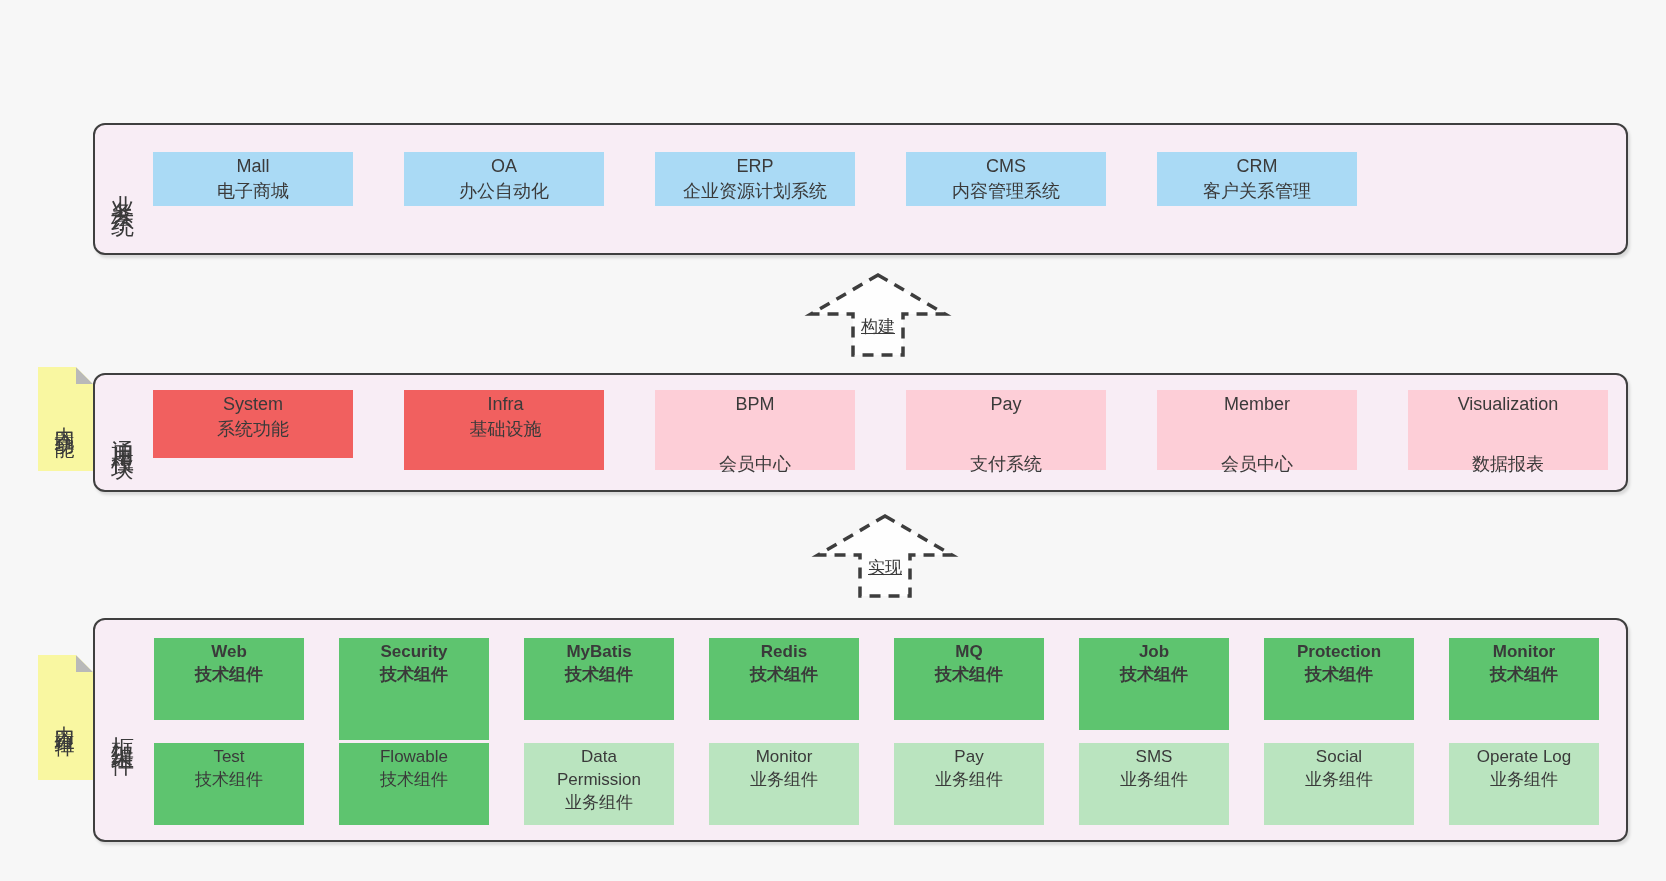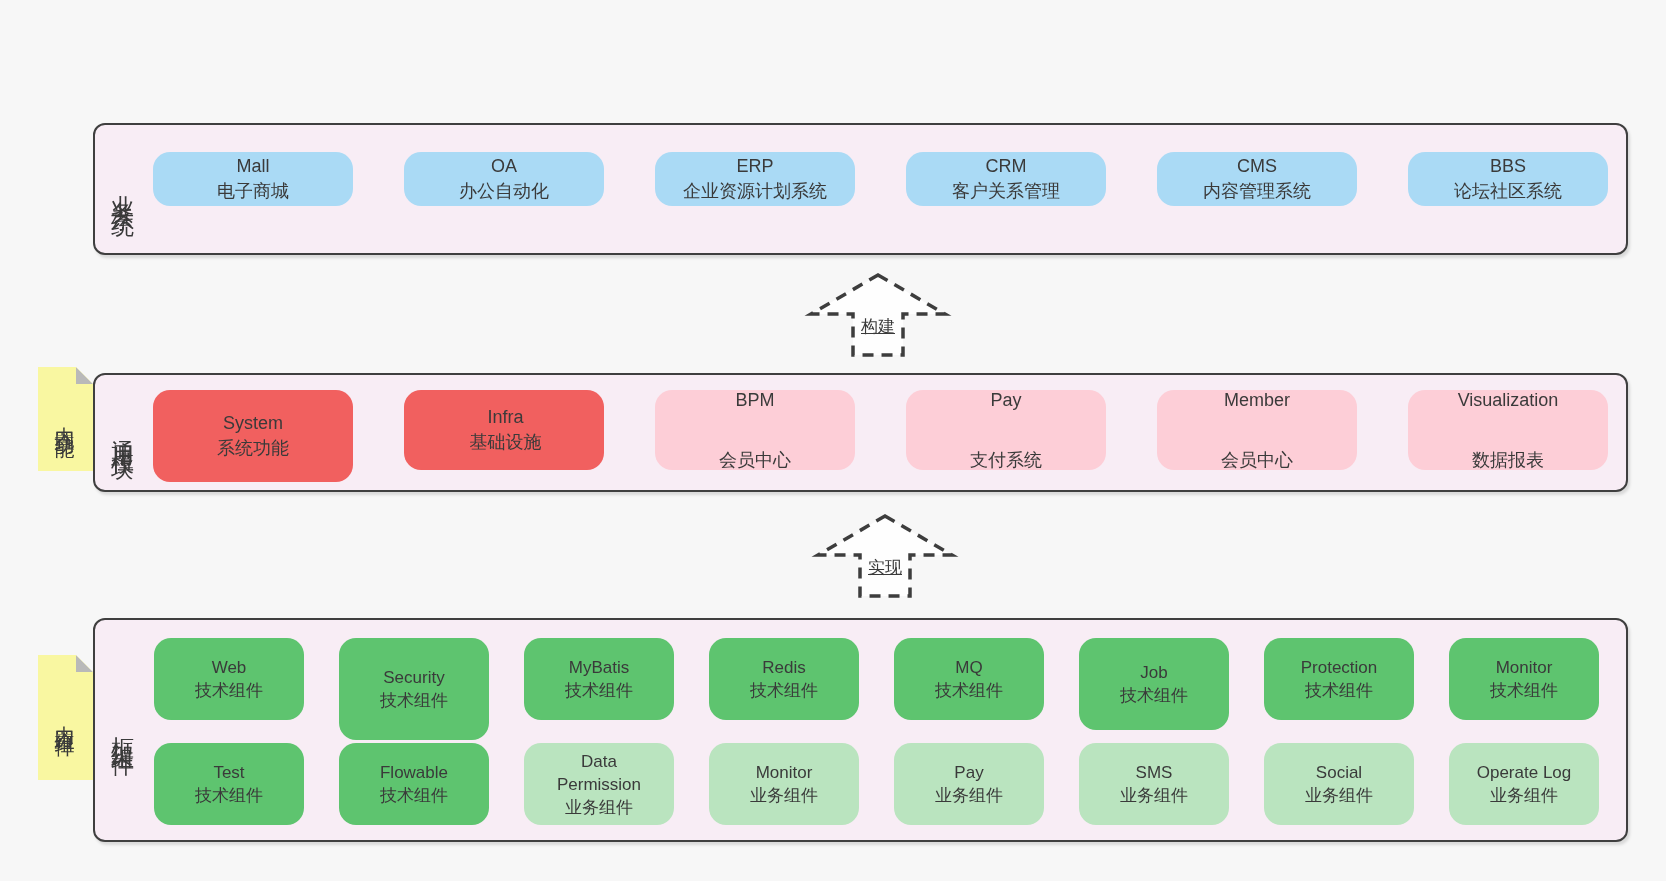--- a/index.html
+++ b/index.html
@@ -16,22 +16,22 @@
     position:absolute; left:13px; top:0; height:100%;
     display:flex; align-items:center; justify-content:center;
     writing-mode:vertical-rl; text-orientation:upright;
     font-size:23px; letter-spacing:6px; color:var(--text,#3a3a3a);
   }
   .row { position:absolute; display:flex; }
   .row-lg { left:58px; gap:51px; }
   .row-sm { left:59px; gap:35px; }
 
   .box {
-    display:flex; flex-direction:column; align-items:center; justify-content:center;
-    border-radius:17px; text-align:center; font-size:18px; line-height:25px;
+    display:flex; flex-direction:column; align-items:center; 
+    border-radius:0; text-align:center; font-size:18px; line-height:25px;
     color:var(--text,#3a3a3a); padding:2px 5px; flex:none;
   }
   .b-lg { width:200px; }
   .b-sm { width:150px; font-size:17px; line-height:23px; }
   .v-blue  { background:var(--box-blue,#aadaf5); }
   .v-red   { background:var(--box-red,#f1605f); }
   .v-pink  { background:var(--box-pink,#fdced7);gap:35px; }
   .v-green { background:var(--box-green,#5ec46f); }
   .v-green-light { background:var(--box-green-light,#bae4bf); }
   .wrap-narrow { max-width:95px; }
@@ -75,50 +75,46 @@
       </div>
       <div class="box b-lg v-blue">
         <div>OA</div>
         <div>办公自动化</div>
       </div>
       <div class="box b-lg v-blue">
         <div>ERP</div>
         <div>企业资源计划系统</div>
       </div>
       <div class="box b-lg v-blue">
+        <div>CMS</div>
+        <div>内容管理系统</div>
+      </div>
+      <div class="box b-lg v-blue">
         <div>CRM</div>
         <div>客户关系管理</div>
-      </div>
-      <div class="box b-lg v-blue">
-        <div>CMS</div>
-        <div>内容管理系统</div>
-      </div>
-      <div class="box b-lg v-blue">
-        <div>BBS</div>
-        <div>论坛社区系统</div>
       </div>
     </div>
   </section>
 
   <div class="arrow" style="left:808px; top:272px;">
     <svg viewBox="0 0 140 86">
       <polygon class="arrow-shape" points="70,3 137,42 95,42 95,83 45,83 45,42 3,42"></polygon>
     </svg>
     <div class="arrow-label">构建</div>
   </div>
 
   <div class="sticky" style="top:367px; height:104px;">
     <div class="fold"></div>
     <div class="sticky-label">内置功能</div>
   </div>
 
   <section class="container" style="left:93px; top:373px; width:1535px; height:119px;">
     <div class="v-label">通用模块</div>
     <div class="row row-lg" style="top:15px;">
-      <div class="box b-lg v-red" style="height:92px;">
+      <div class="box b-lg v-red" style="height:68px;">
         <div>System</div>
         <div>系统功能</div>
       </div>
       <div class="box b-lg v-red" style="height:80px;padding-left:8px;">
         <div>Infra</div>
         <div>基础设施</div>
       </div>
       <div class="box b-lg v-pink" style="height:80px;">
         <div>BPM</div>
         <div>会员中心</div>
@@ -146,21 +142,21 @@
   </div>
 
   <div class="sticky" style="top:655px; height:125px;">
     <div class="fold"></div>
     <div class="sticky-label">内置组件</div>
   </div>
 
   <section class="container" style="left:93px; top:618px; width:1535px; height:224px;">
     <div class="v-label">框架组件</div>
 
-    <div class="row row-sm" style="top:18px;">
+    <div class="row row-sm" style="top:18px;font-weight:bold;">
       <div class="box b-sm v-green" style="height:82px;">
         <div>Web</div>
         <div>技术组件</div>
       </div>
       <div class="box b-sm v-green" style="height:102px;">
         <div>Security</div>
         <div>技术组件</div>
       </div>
       <div class="box b-sm v-green" style="height:82px;">
         <div>MyBatis</div>

